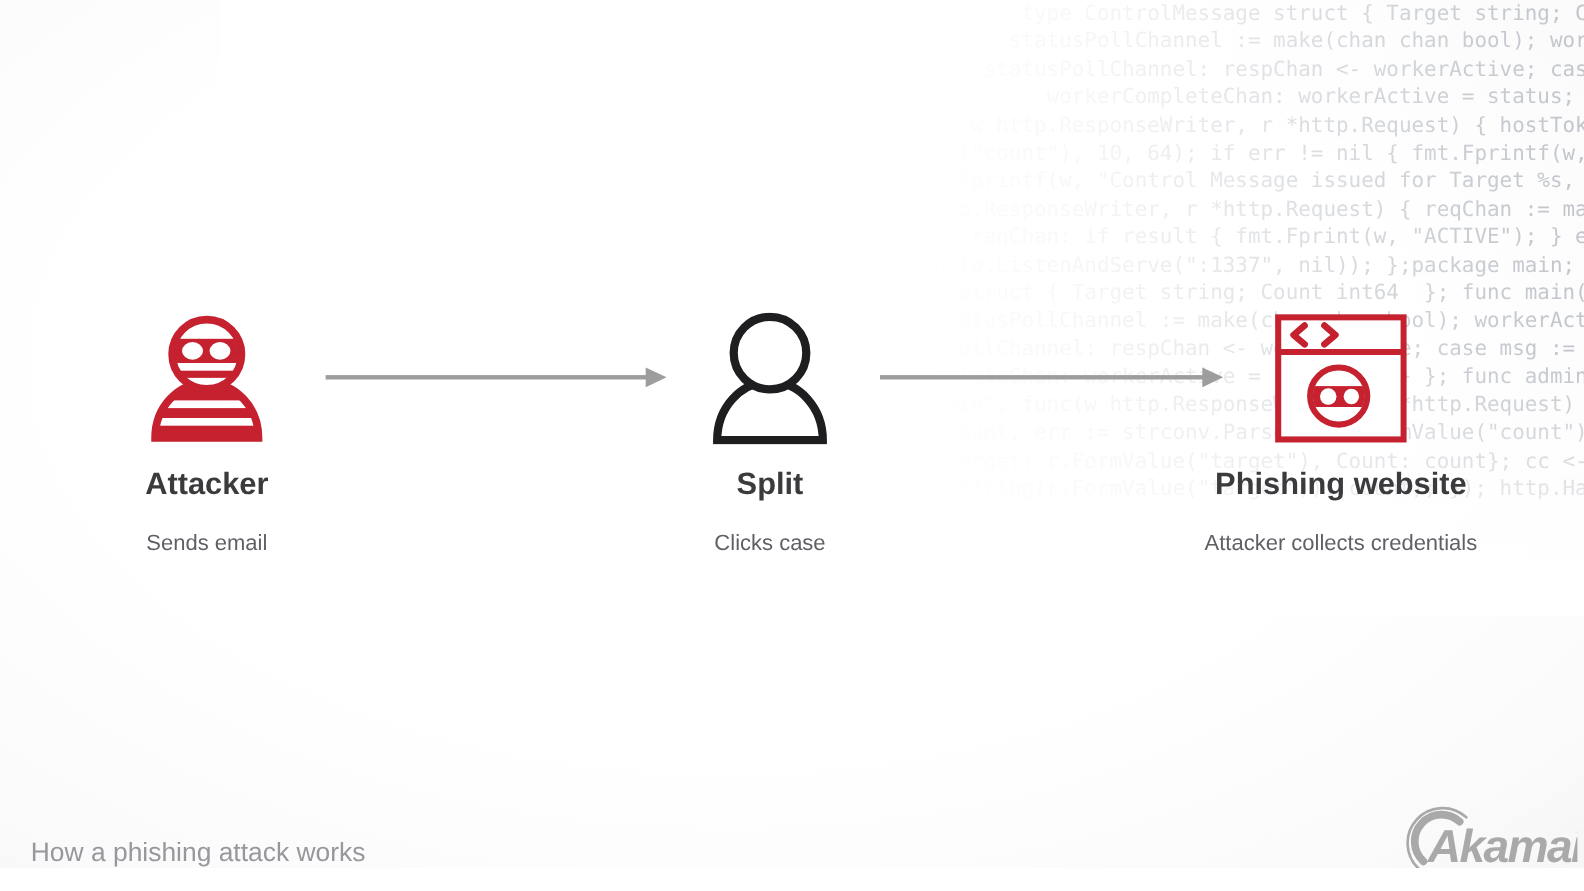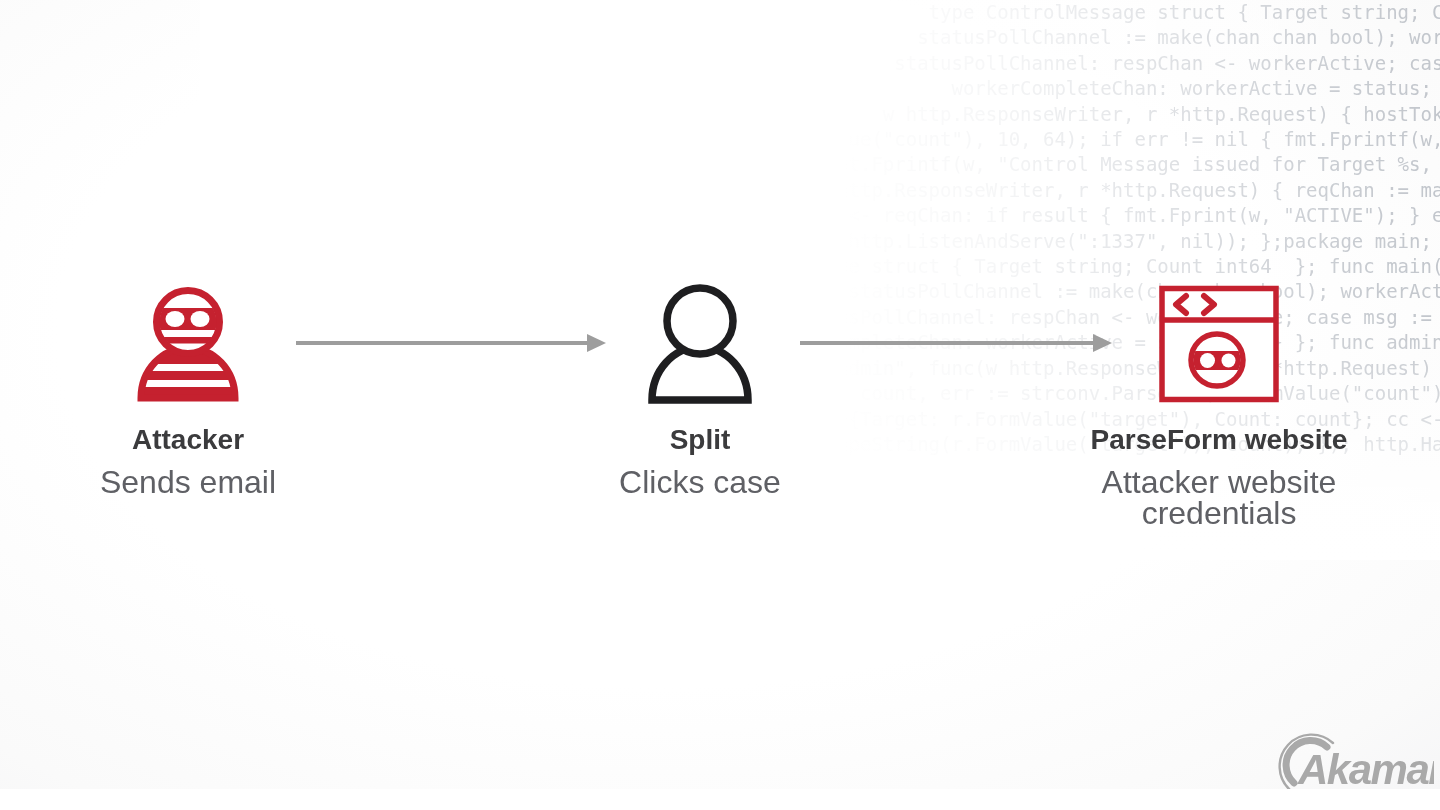--- a/index.html
+++ b/index.html
@@ -36,22 +36,22 @@
         rgba(255,255,255,0.45) 45%,
         rgba(255,255,255,0.9) 80%,
         #ffffff 100%);}
 
   
   .diagram{position:absolute;inset:0;z-index:3;}
   .step{position:absolute;top:284px;width:0;}
   .step-icon{position:absolute;left:0;top:0;transform:translateX(-50%);}
   .step-title{position:absolute;top:140px;left:0;transform:translateX(-50%);
               width:360px;text-align:center;font-size:28px;font-weight:700;color:var(--heading);}
-  .step-sub{position:absolute;top:183px;left:0;transform:translateX(-50%);
-            width:250px;text-align:center;font-size:32px;line-height:31px;color:var(--sub);}
+  .step-sub{position:absolute;top:195px;left:0;transform:translateX(-50%);
+            width:250px;text-align:center;font-size:20px;line-height:31px;color:var(--sub);}
   .step-attacker{left:188px;}
   .step-user{left:700px;}
   .step-phishing{left:1219px;}
 
   .arrow{position:absolute;height:4px;background:var(--arrow);top:341px;}
   .arrow::after{content:"";position:absolute;right:-18px;top:-7px;
       border-top:9px solid transparent;border-bottom:9px solid transparent;
       border-left:19px solid var(--arrow);}
   .arrow-1{left:296px;width:292px;}
   .arrow-2{left:800px;width:294px;}
@@ -146,26 +146,27 @@
         <polyline points="27,12 17,20.5 27,29" fill="none" stroke="#c5212f" stroke-width="6" stroke-linecap="round" stroke-linejoin="round"></polyline>
         <polyline points="45,12 55,20.5 45,29" fill="none" stroke="#c5212f" stroke-width="6" stroke-linecap="round" stroke-linejoin="round"></polyline>
 
         <circle cx="58" cy="76" r="26" fill="#ffffff" stroke="#c5212f" stroke-width="5.5"></circle>
         <g clip-path="url(#ph-face)">
           <rect x="30" y="67" width="56" height="19" fill="#c5212f"></rect>
           <circle cx="48.5" cy="76.5" r="7.5" fill="#ffffff"></circle>
           <circle cx="69.5" cy="76.5" r="7" fill="#ffffff"></circle>
         </g>
       </svg>
-      <div class="step-title">ParseForm website</div>
-      <div class="step-sub">Attacker website credentials</div>
+      <div class="step-title">Phishing website</div>
+      <div class="step-sub">Attacker collects credentials</div>
     </div>
 
   </div>
 
+  <div class="caption">How a phishing attack works</div>
 
   <svg class="brand-logo" width="170" height="72" viewBox="0 0 170 72">
     <path d="M 26,64 A 30,30 0 1 1 69,17" fill="none" stroke="#a9a9a9" stroke-width="2.4" stroke-linecap="round"></path>
     <path d="M 30,57 A 22.5,22.5 0 1 1 63,21" fill="none" stroke="#a9a9a9" stroke-width="7" stroke-linecap="round"></path>
     <text x="34" y="58" font-family="Liberation Sans, sans-serif" font-size="42" font-weight="bold" font-style="italic" letter-spacing="-1.5" fill="#a9a9a9">Akamai</text>
   </svg>
 
 </div>
 
 </body></html>

